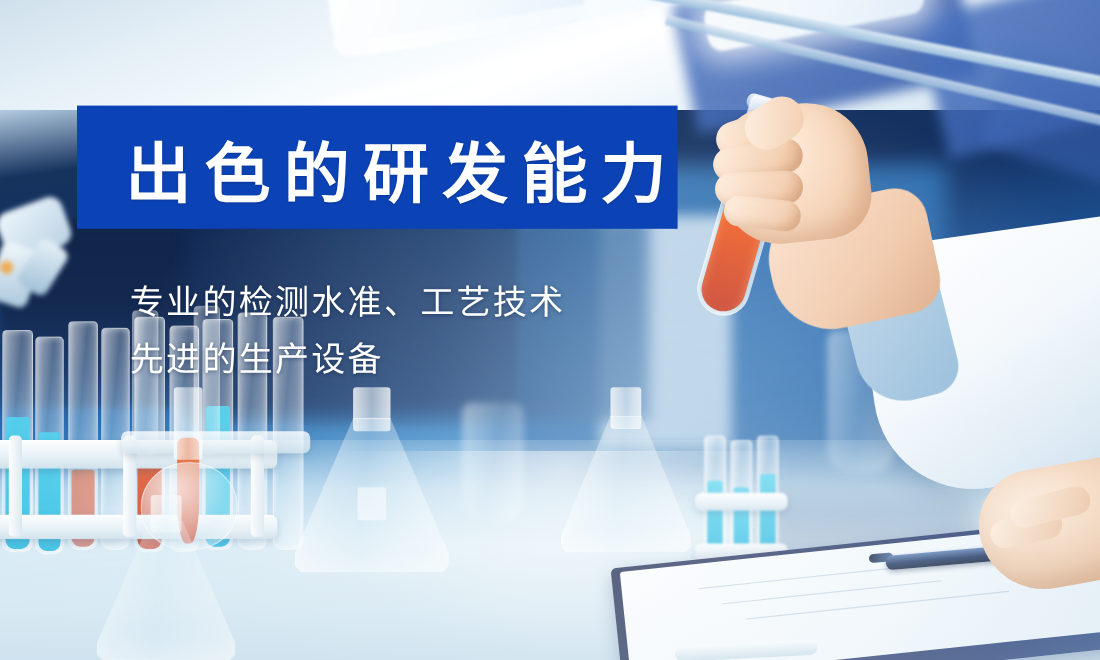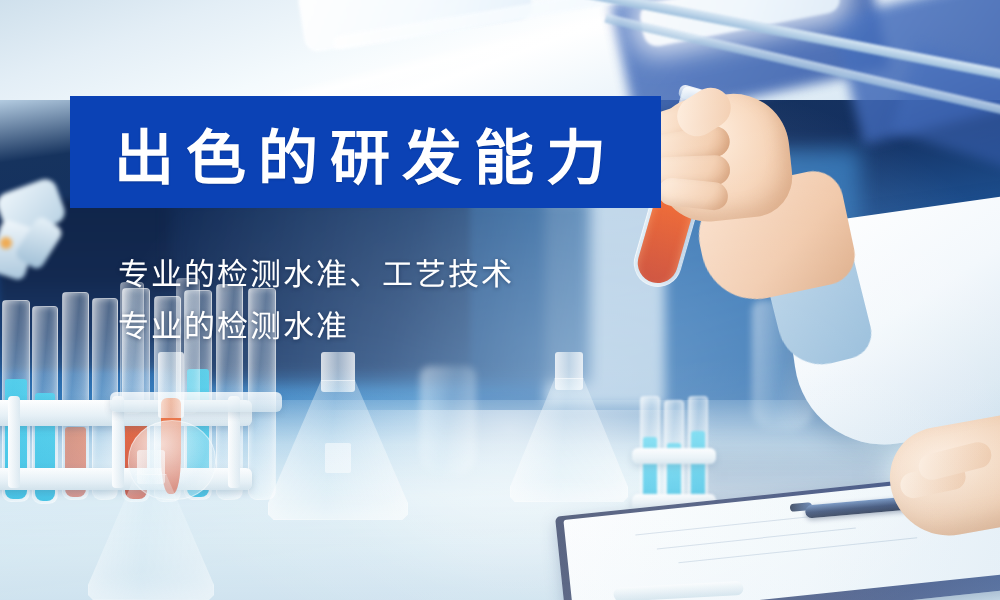--- a/index.html
+++ b/index.html
@@ -319,21 +319,21 @@
   .haze{
     position:absolute;inset:0;
     background:
       radial-gradient(ellipse at 58% 62%, rgba(255,255,255,.30), rgba(255,255,255,0) 58%),
       linear-gradient(180deg, rgba(255,255,255,0) 60%, rgba(228,241,248,.28) 100%);
     pointer-events:none;
   }
 
   
   .headline-band{
-    position:absolute;left:70px;top:96px;width:591px;height:112px;
+    position:absolute;left:70px;top:96px;width:546px;height:112px;
     background:#0b42b5;
   }
   .headline{
     position:absolute;left:0;top:0;width:100%;height:100%;
     display:flex;align-items:center;
     color:#ffffff;
     font-size:60px;
     font-weight:700;
     letter-spacing:12px;
     padding-left:44px;
@@ -499,15 +499,15 @@
   <div class="knuckle k2"></div>
 
   <div class="haze"></div>
 
   <div class="headline-band">
     <div class="headline">出色的研发能力</div>
   </div>
 
   <div class="sub sub1">专业的检测水准、工艺技术</div>
 
-  <div class="sub sub2">专业的检测水准</div>
+  <div class="sub sub2">先进的生产设备</div>
 
 </div>
 
 </body></html>

